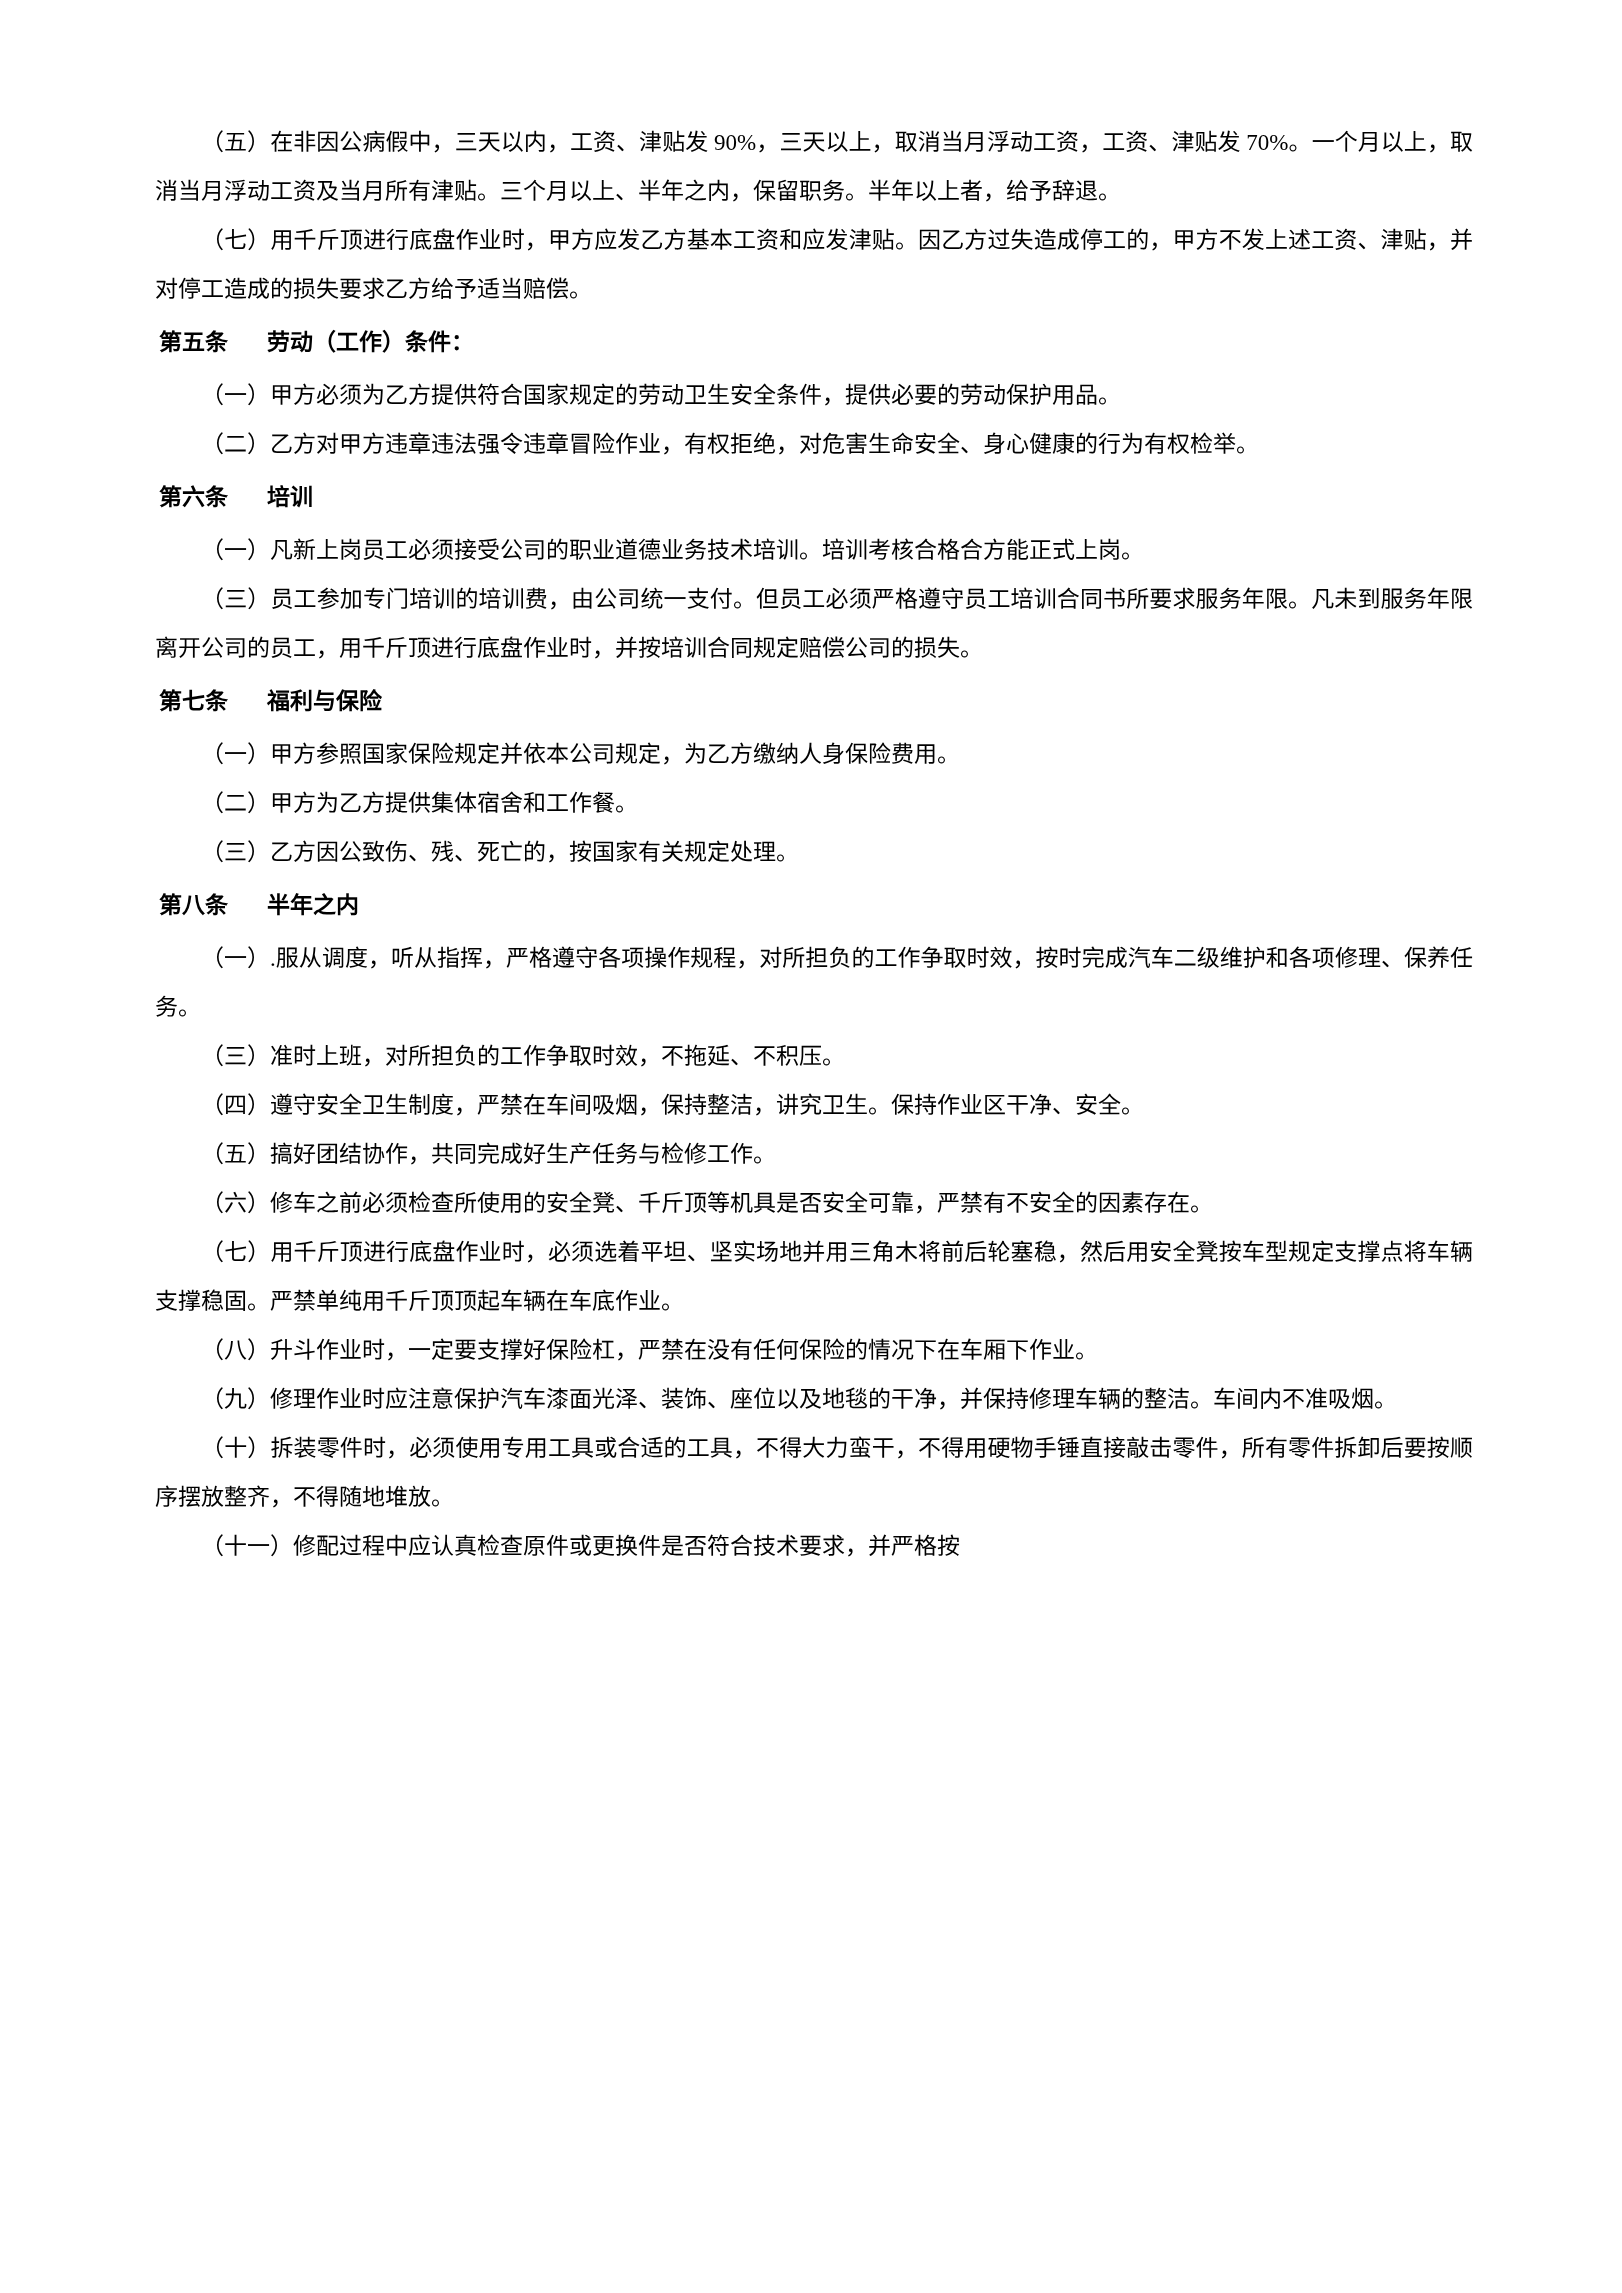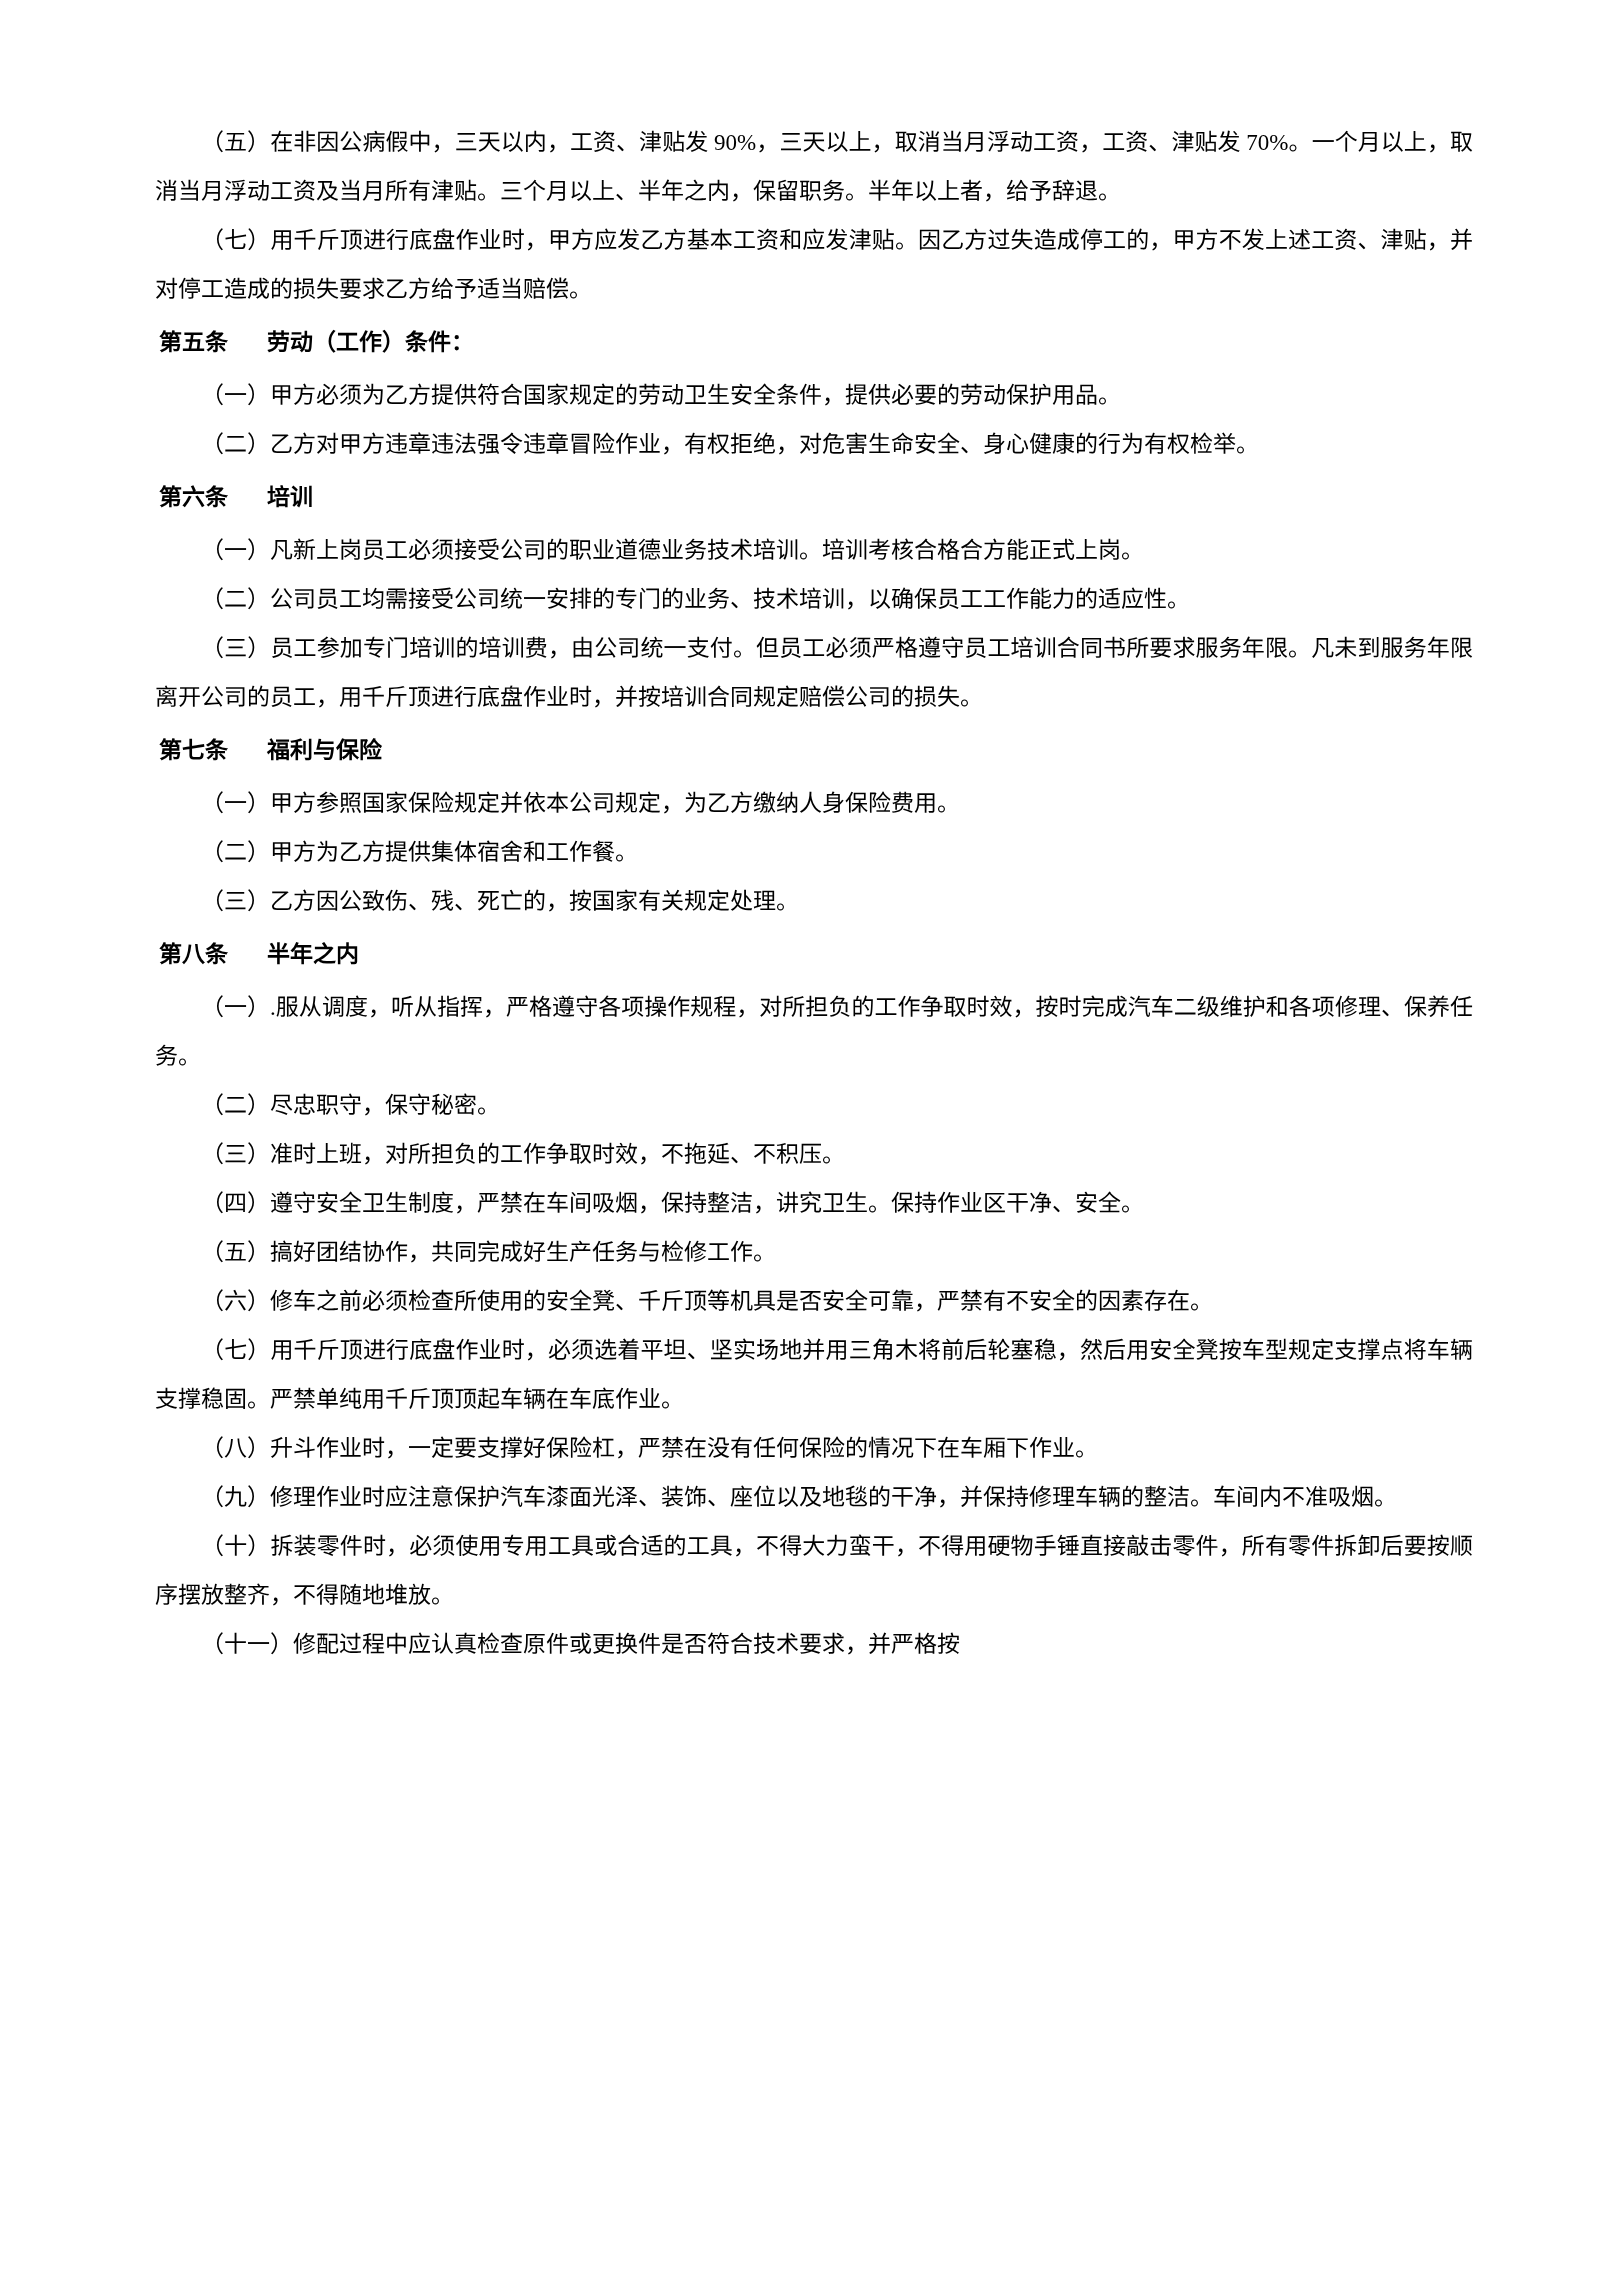--- a/index.html
+++ b/index.html
@@ -60,37 +60,35 @@
   <p class="heading"><span class="h-num">第五条</span><span class="h-gap"></span><span class="h-title">劳动（工作）条件：</span></p>
 
   <p class="para">（一）甲方必须为乙方提供符合国家规定的劳动卫生安全条件，提供必要的劳动保护用品。</p>
 
   <p class="para">（二）乙方对甲方违章违法强令违章冒险作业，有权拒绝，对危害生命安全、身心健康的行为有权检举。</p>
 
   <p class="heading"><span class="h-num">第六条</span><span class="h-gap"></span><span class="h-title">培训</span></p>
 
   <p class="para">（一）凡新上岗员工必须接受公司的职业道德业务技术培训。培训考核合格合方能正式上岗。</p>
 
-  <p class="para">（二）公司员工均需接受公司统一安排的专门的业务、技术培训，以确保员工工作能力的适应性。</p>
 
   <p class="para">（三）员工参加专门培训的培训费，由公司统一支付。但员工必须严格遵守员工培训合同书所要求服务年限。凡未到服务年限离开公司的员工，用千斤顶进行底盘作业时，并按培训合同规定赔偿公司的损失。</p>
 
   <p class="heading"><span class="h-num">第七条</span><span class="h-gap"></span><span class="h-title">福利与保险</span></p>
 
   <p class="para">（一）甲方参照国家保险规定并依本公司规定，为乙方缴纳人身保险费用。</p>
 
   <p class="para">（二）甲方为乙方提供集体宿舍和工作餐。</p>
 
   <p class="para">（三）乙方因公致伤、残、死亡的，按国家有关规定处理。</p>
 
   <p class="heading"><span class="h-num">第八条</span><span class="h-gap"></span><span class="h-title">半年之内</span></p>
 
   <p class="para">（一）.服从调度，听从指挥，严格遵守各项操作规程，对所担负的工作争取时效，按时完成汽车二级维护和各项修理、保养任务。</p>
 
-  <p class="para">（二）尽忠职守，保守秘密。</p>
 
   <p class="para">（三）准时上班，对所担负的工作争取时效，不拖延、不积压。</p>
 
   <p class="para">（四）遵守安全卫生制度，严禁在车间吸烟，保持整洁，讲究卫生。保持作业区干净、安全。</p>
 
   <p class="para">（五）搞好团结协作，共同完成好生产任务与检修工作。</p>
 
   <p class="para">（六）修车之前必须检查所使用的安全凳、千斤顶等机具是否安全可靠，严禁有不安全的因素存在。</p>
 
   <p class="para">（七）用千斤顶进行底盘作业时，必须选着平坦、坚实场地并用三角木将前后轮塞稳，然后用安全凳按车型规定支撑点将车辆支撑稳固。严禁单纯用千斤顶顶起车辆在车底作业。</p>

